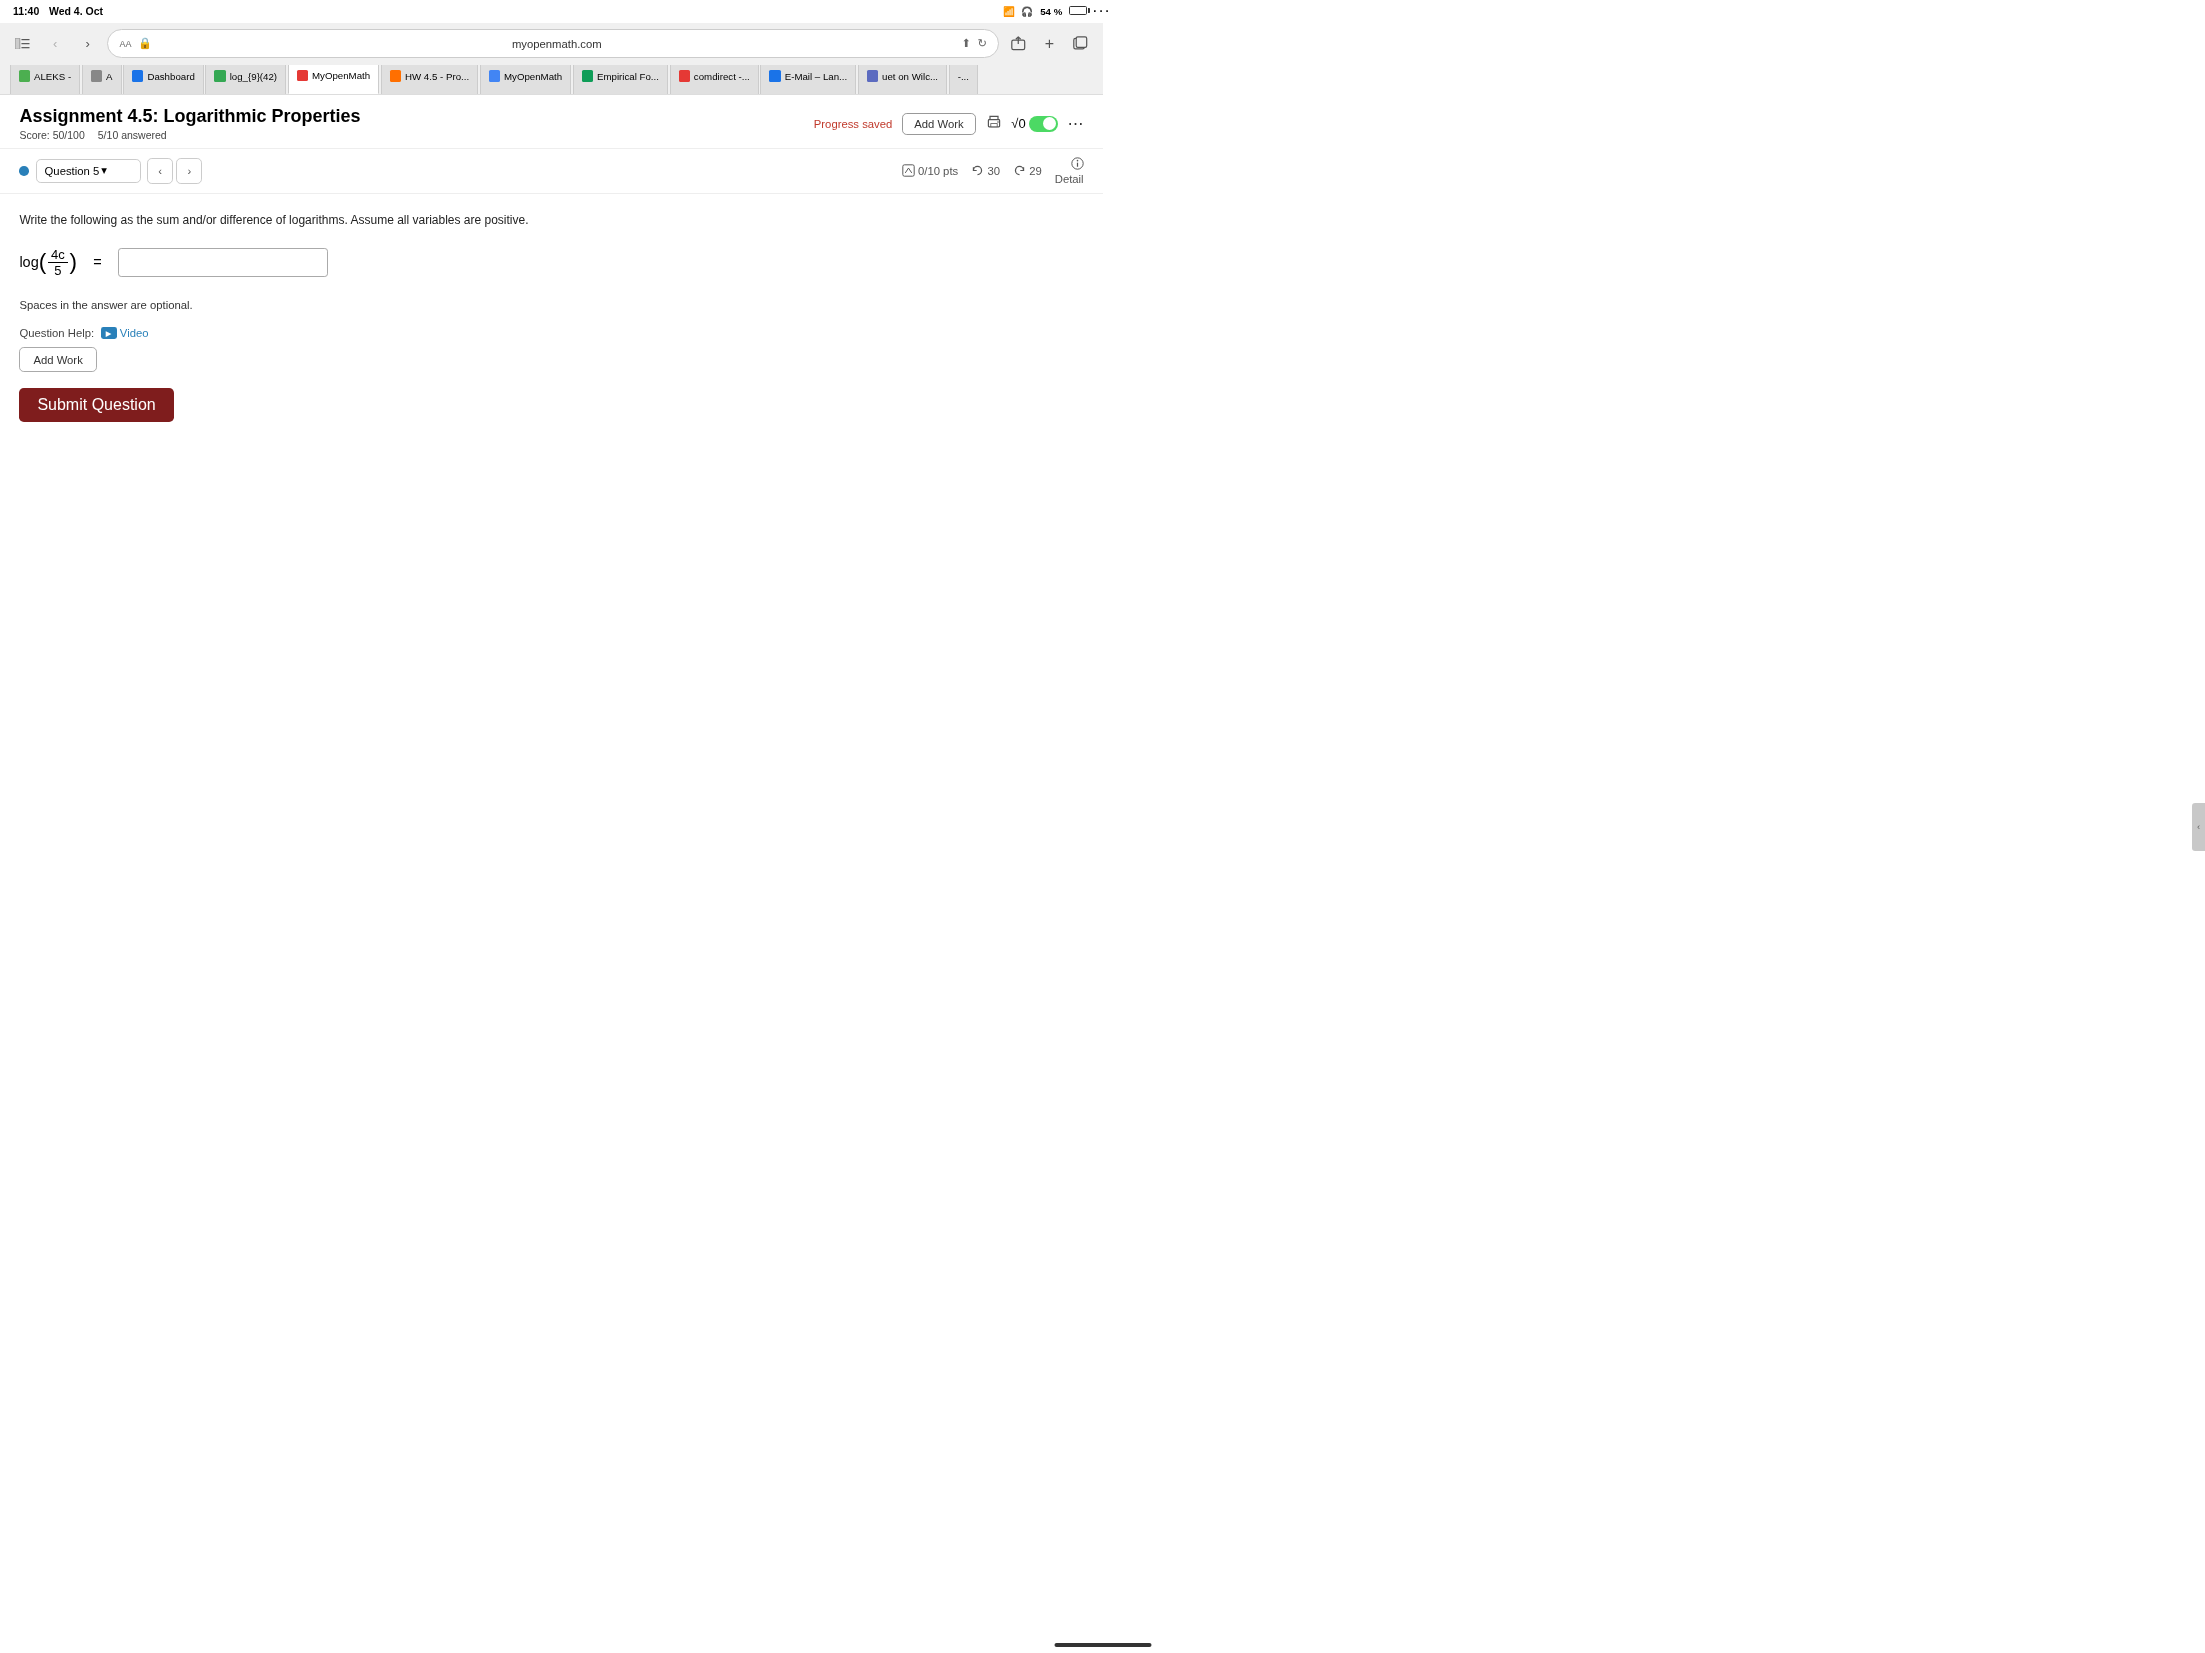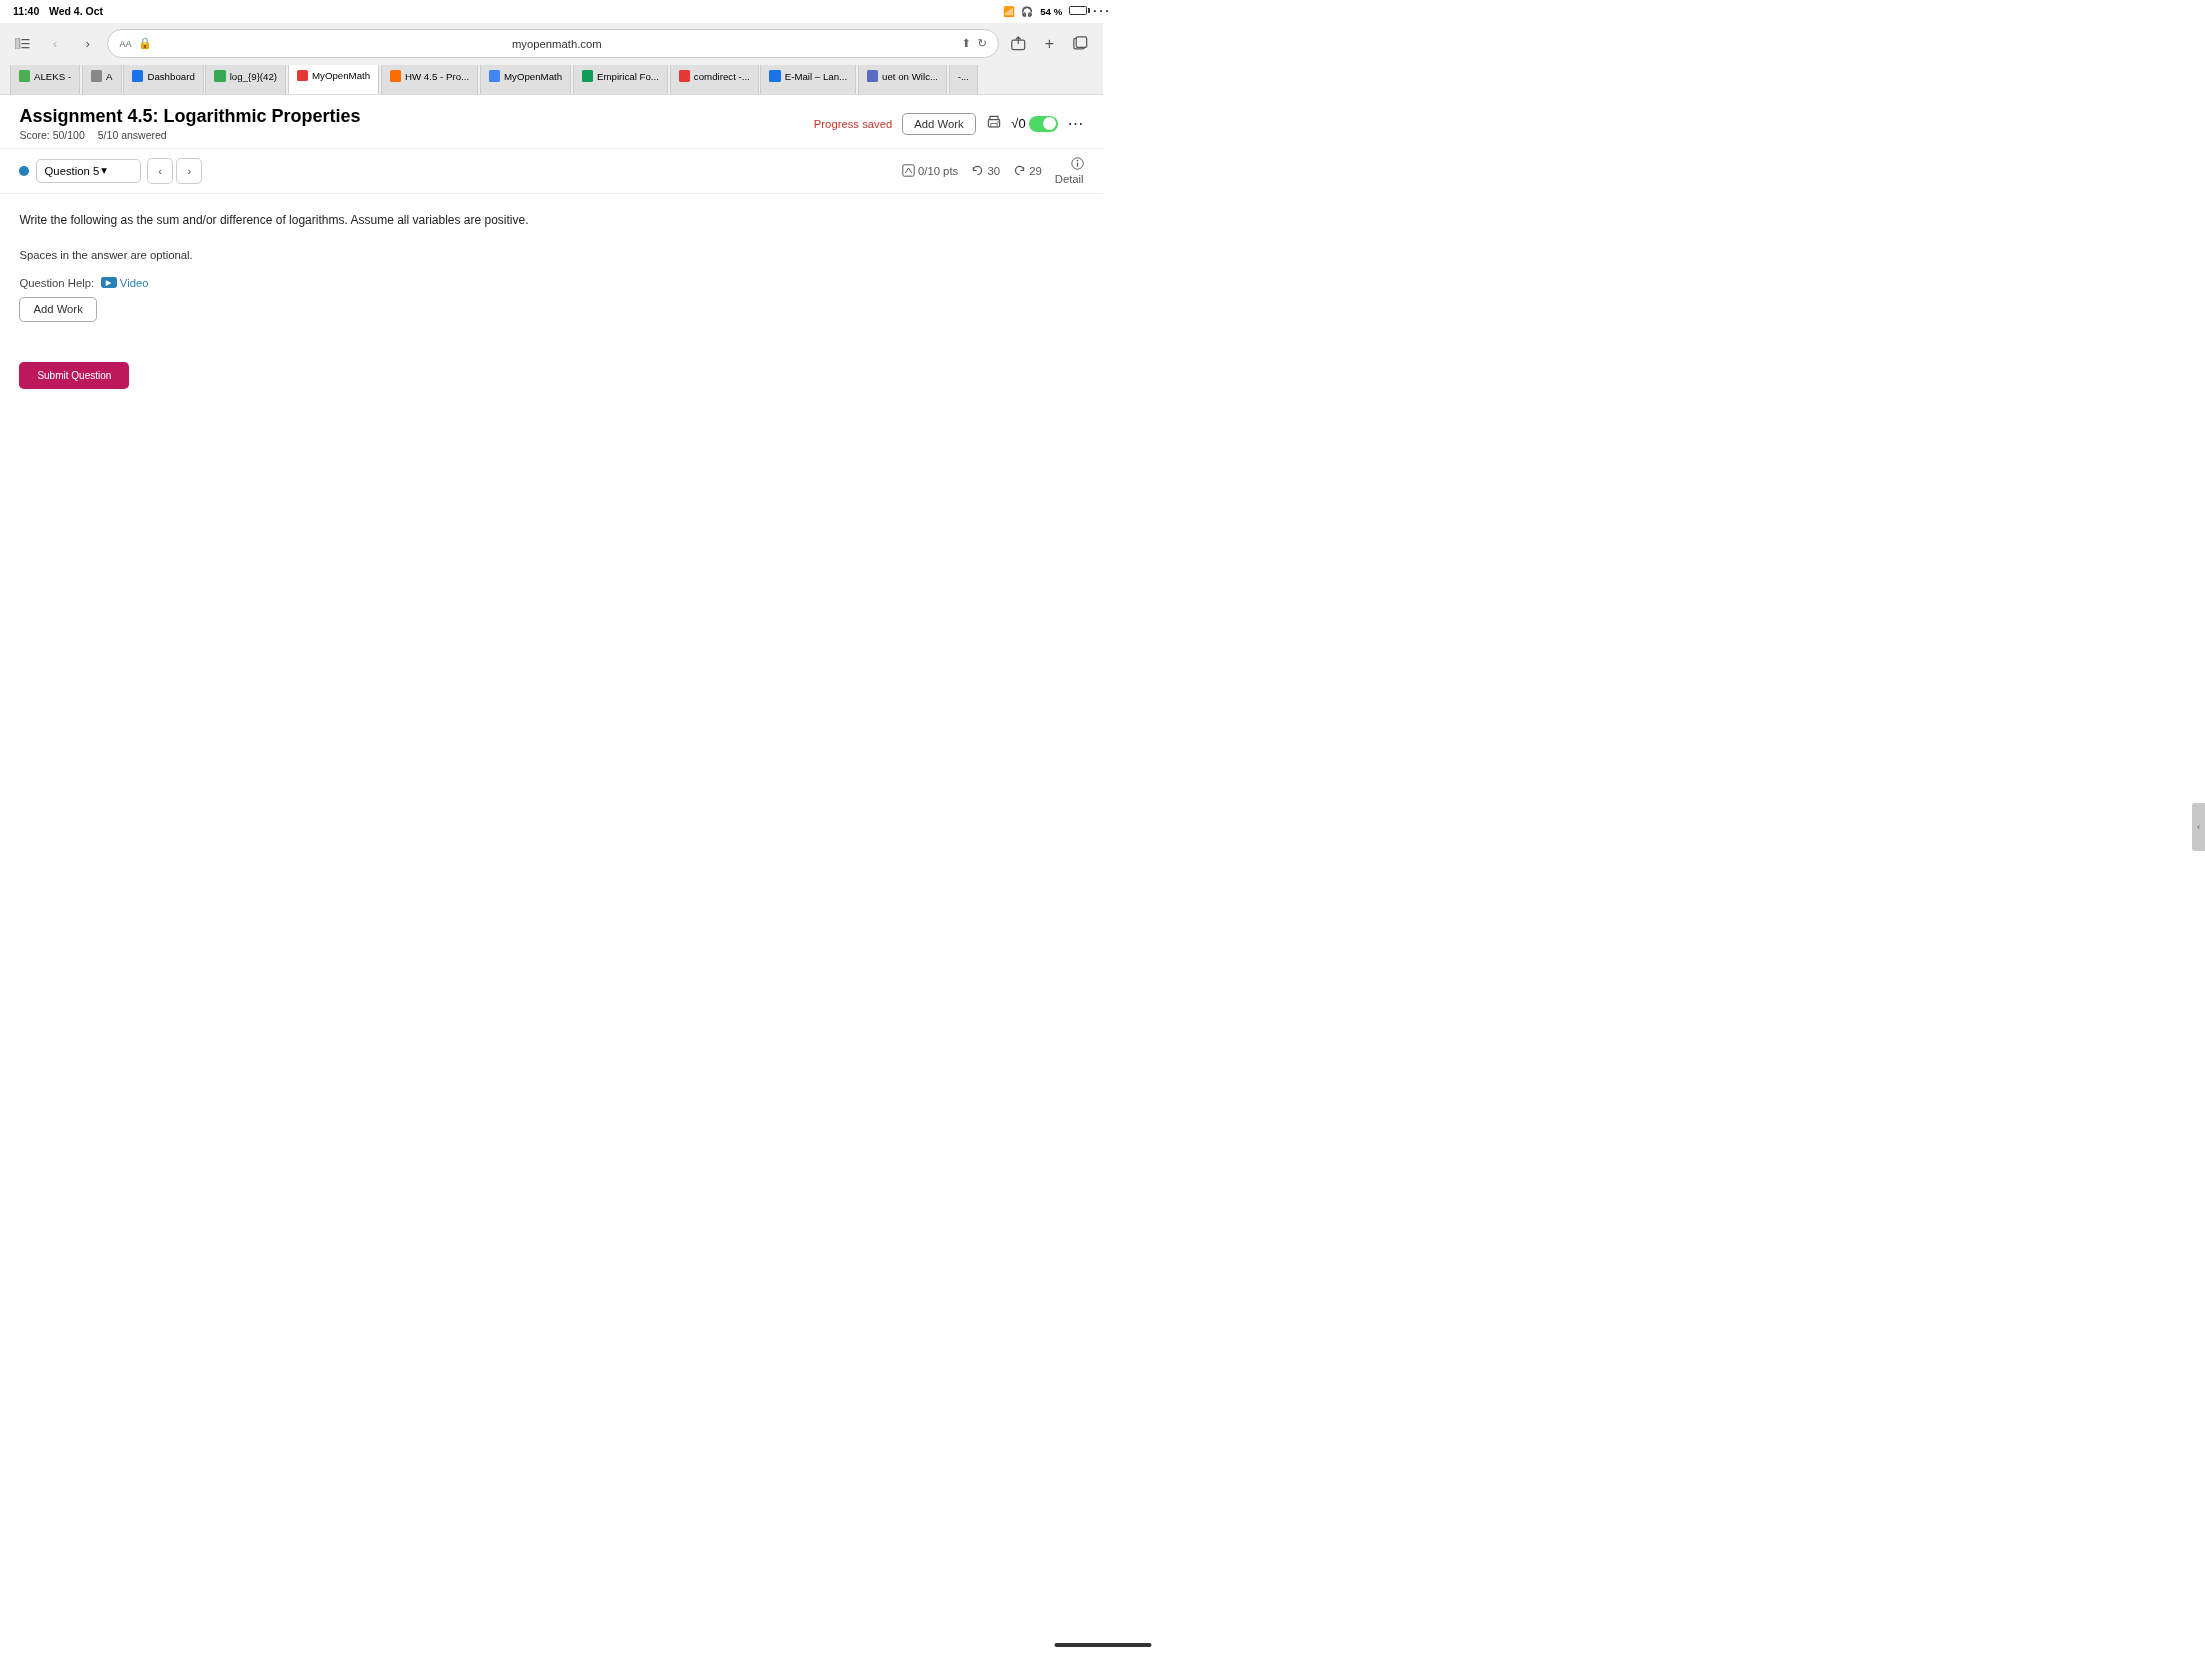--- a/index.html
+++ b/index.html
@@ -354,29 +354,28 @@
       border: 0.8px solid #aaa;
       border-radius: 4.8px;
       padding: 5.7px 13px;
       font-size: 11.3px;
       cursor: pointer;
       color: #333;
       margin-bottom: 16px;
     }
 
     .submit-btn {
-      background: #be185d;
+      background: #7f1d1d;
       color: #fff;
       border: none;
       border-radius: 4.8px;
       padding: 8px 18px;
-      font-size: 10px;
+      font-size: 16px;
       cursor: pointer;
       font-weight: 500;
-      margin-top: 24px;
     }
 
     
     .home-indicator {
       position: fixed;
       bottom: 6.5px;
       left: 50%;
       transform: translateX(-50%);
       width: 97px;
       height: 4px;
@@ -600,20 +599,33 @@
           <circle cx="8" cy="4.5" r="1" fill="#555"></circle>
         </svg>
         <span>Detail</span>
       </span>
     </div>
   </div>
 
   <div class="question-body">
     <div class="question-instruction">Write the following as the sum and/or difference of logarithms. Assume all variables are positive.</div>
 
+    <div class="math-expression">
+      <span class="log-expr">
+        <span class="log-text">log</span>
+        <span class="paren-l">(</span>
+        <span class="fraction-wrap">
+          <span class="fraction-num">4c</span>
+          <span class="fraction-den">5</span>
+        </span>
+        <span class="paren-r">)</span>
+      </span>
+      <span class="equals">=</span>
+      <input class="answer-input" type="text" placeholder="" style="">
+    </div>
 
     <div class="answer-format">Spaces in the answer are optional.</div>
 
     <div class="question-help">
       <span>Question Help:</span>
       <a href="#" class="video-link">
         <span class="video-icon">▶</span>
         <span>Video</span>
       </a>
     </div>

